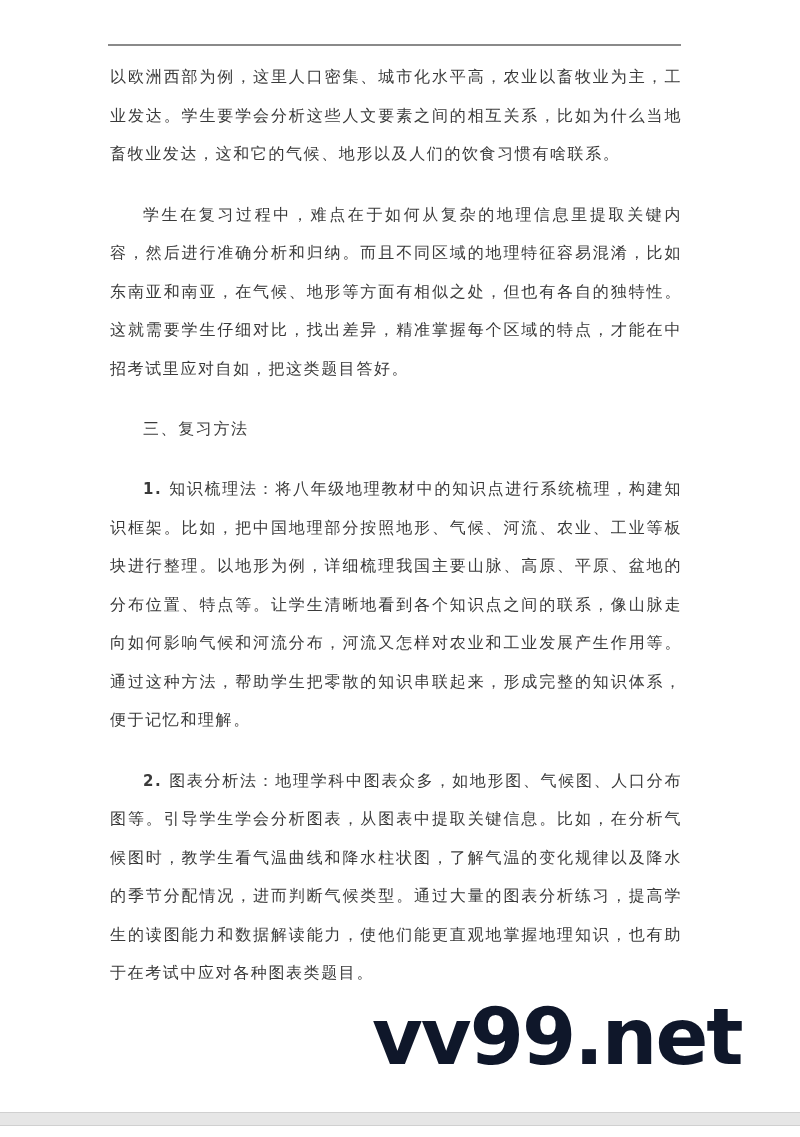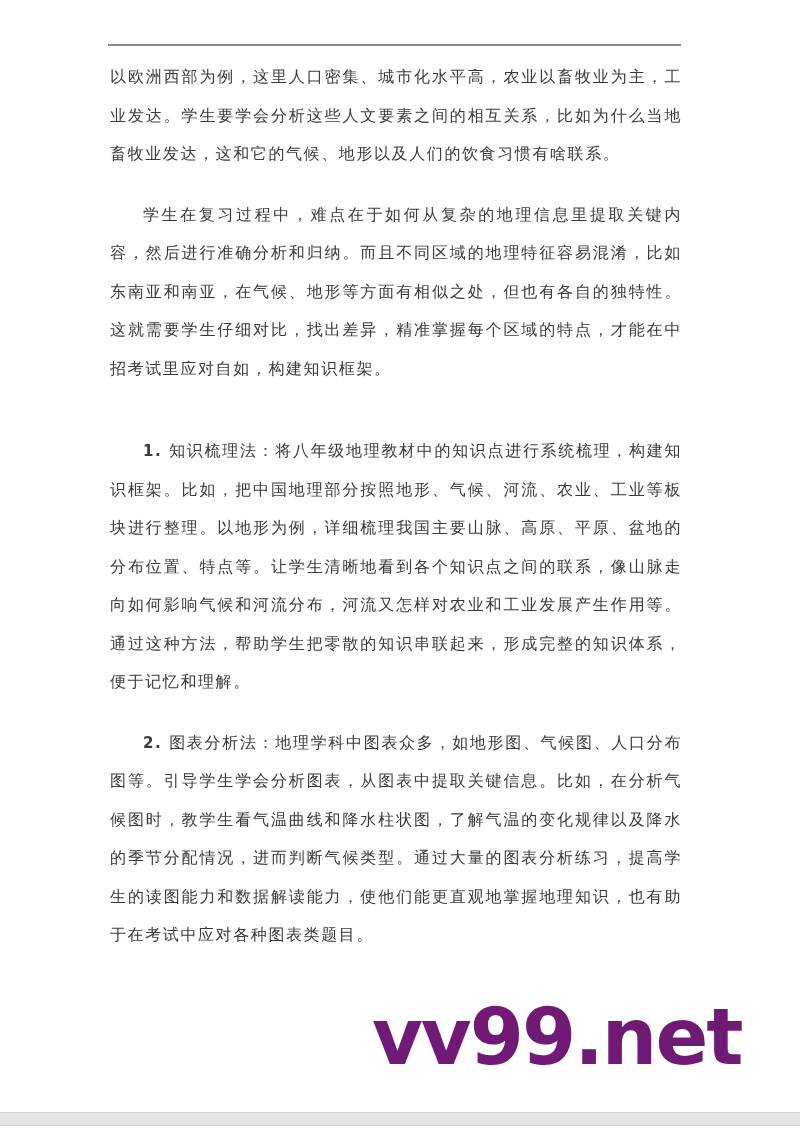--- a/index.html
+++ b/index.html
@@ -25,39 +25,40 @@
     text-align: justify; text-align-last: left;
   }
   .para.indent { text-indent: 33px; }
   .gap { height: 22px; }
   .heading { font-size: 16px; line-height: 38px; text-indent: 33px; letter-spacing: 1.6px; margin: 0; }
   .num { font-family: "DejaVu Sans", "Liberation Sans", sans-serif; font-weight: bold; font-size: 15px; }
   .watermark {
     position: absolute; left: 372px; top: 998px;
     font-family: "DejaVu Sans", "Liberation Sans", sans-serif;
     font-weight: bold; font-size: 78px; letter-spacing: -2px;
-    color: #701a75; line-height: 1;
+    color: #0f172a; line-height: 1;
   }
   .bottom-bar {
     position: absolute; left: 0; top: 1112px; width: 800px; height: 12px;
     background: #e6e6e6; border-top: 1px solid #d0d0d0; border-bottom: 1px solid #d0d0d0;
   }
   .below { position: absolute; left: 0; top: 1126px; width: 800px; height: 11px; background: #ffffff; }
 </style>
 </head>
 <body>
 
 <div class="page">
   <div class="header-rule"></div>
 
   <div class="content">
     <p class="para">以欧洲西部为例，这里人口密集、城市化水平高，农业以畜牧业为主，工业发达。学生要学会分析这些人文要素之间的相互关系，比如为什么当地畜牧业发达，这和它的气候、地形以及人们的饮食习惯有啥联系。</p>
     <div class="gap"></div>
-    <p class="para indent">学生在复习过程中，难点在于如何从复杂的地理信息里提取关键内容，然后进行准确分析和归纳。而且不同区域的地理特征容易混淆，比如东南亚和南亚，在气候、地形等方面有相似之处，但也有各自的独特性。这就需要学生仔细对比，找出差异，精准掌握每个区域的特点，才能在中招考试里应对自如，构建知识框架。</p>
+    <p class="para indent">学生在复习过程中，难点在于如何从复杂的地理信息里提取关键内容，然后进行准确分析和归纳。而且不同区域的地理特征容易混淆，比如东南亚和南亚，在气候、地形等方面有相似之处，但也有各自的独特性。这就需要学生仔细对比，找出差异，精准掌握每个区域的特点，才能在中招考试里应对自如，把这类题目答好。</p>
     <div class="gap"></div>
+    <p class="heading">三、复习方法</p>
     <div class="gap"></div>
     <p class="para indent"><span class="num">1.</span> <span>知识梳理法：将八年级地理教材中的知识点进行系统梳理，构建知识框架。比如，把中国地理部分按照地形、气候、河流、农业、工业等板块进行整理。以地形为例，详细梳理我国主要山脉、高原、平原、盆地的分布位置、特点等。让学生清晰地看到各个知识点之间的联系，像山脉走向如何影响气候和河流分布，河流又怎样对农业和工业发展产生作用等。通过这种方法，帮助学生把零散的知识串联起来，形成完整的知识体系，便于记忆和理解。</span></p>
     <div class="gap"></div>
     <p class="para indent"><span class="num">2.</span> <span>图表分析法：地理学科中图表众多，如地形图、气候图、人口分布图等。引导学生学会分析图表，从图表中提取关键信息。比如，在分析气候图时，教学生看气温曲线和降水柱状图，了解气温的变化规律以及降水的季节分配情况，进而判断气候类型。通过大量的图表分析练习，提高学生的读图能力和数据解读能力，使他们能更直观地掌握地理知识，也有助于在考试中应对各种图表类题目。</span></p>
     <div class="gap"></div>
   </div>
 
   <div class="watermark">vv99.net</div>
 </div>
 

